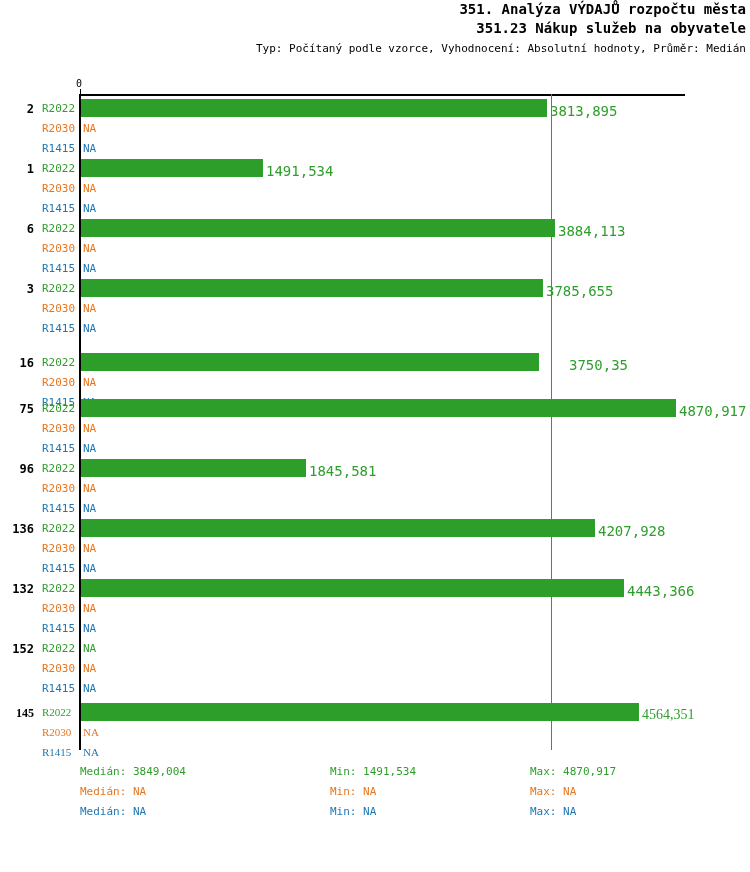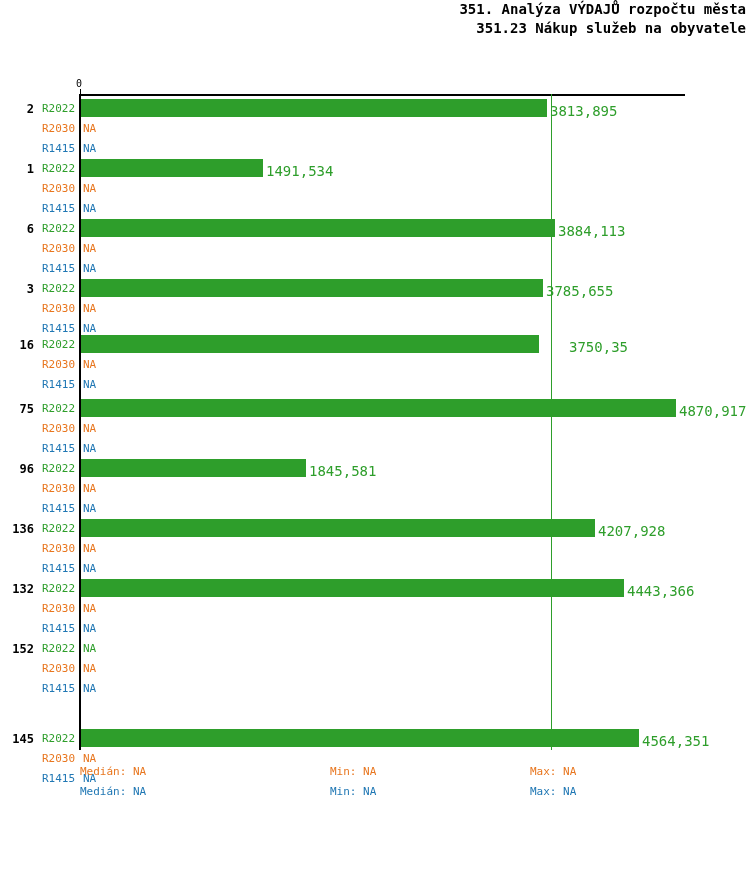--- a/index.html
+++ b/index.html
@@ -146,20 +146,21 @@
   .col-a { position: absolute; left: 80px; white-space: pre; }
   .col-b { position: absolute; left: 330px; white-space: pre; }
   .col-c { position: absolute; left: 530px; white-space: pre; }
 </style>
 </head>
 <body>
 
 <div id="header">
   <div class="title-main">351. Analýza VÝDAJŮ rozpočtu města</div>
   <div class="title-sub">351.23 Nákup služeb na obyvatele</div>
+  <div class="subtitle-info">Typ: Počítaný podle vzorce, Vyhodnocení: Absolutní hodnoty, Průměr: Medián</div>
 </div>
 
 <div id="plot">
   <div id="axis-zero-label">0</div>
   <div id="axis-tick"></div>
   <div id="axis-top-line"></div>
   <div id="axis-vert-line"></div>
   <div id="median-line" style="left: 551.17px;"></div>
   <div id="groups">
       <div class="group" style="top: 21px;">
@@ -219,21 +220,21 @@
         </div>
         <div class="srow" style="top: 20px;">
           <span class="srow-label s-2030">R2030</span>
           <span class="na-text s-2030">NA</span>
         </div>
         <div class="srow" style="top: 40px;">
           <span class="srow-label s-1415">R1415</span>
           <span class="na-text s-1415">NA</span>
         </div>
       </div>
-      <div class="group" style="top: 257px;">
+      <div class="group" style="top: 275px;">
         <div class="group-label">16</div>
         <div class="srow" style="top: 0px;">
           <span class="srow-label s-2022">R2022</span>
           <div class="bar" style="width: 458px; background: rgb(46, 158, 43);"></div>
           <span class="bar-value s-2022" style="left: 542px; margin-left: 27px;">3750,35</span>
         </div>
         <div class="srow" style="top: 20px;">
           <span class="srow-label s-2030">R2030</span>
           <span class="na-text s-2030">NA</span>
         </div>
@@ -314,40 +315,45 @@
         </div>
         <div class="srow" style="top: 20px;">
           <span class="srow-label s-2030">R2030</span>
           <span class="na-text s-2030">NA</span>
         </div>
         <div class="srow" style="top: 40px;">
           <span class="srow-label s-1415">R1415</span>
           <span class="na-text s-1415">NA</span>
         </div>
       </div>
-      <div class="group" style="top: 651px;">
+      <div class="group" style="top: 625px; font-family: Liberation Serif, serif;">
         <div class="group-label">145</div>
         <div class="srow" style="top: 0px;">
           <span class="srow-label s-2022">R2022</span>
           <div class="bar" style="width: 558px; background: rgb(46, 158, 43);"></div>
           <span class="bar-value s-2022" style="left: 642px;">4564,351</span>
         </div>
         <div class="srow" style="top: 20px;">
           <span class="srow-label s-2030">R2030</span>
           <span class="na-text s-2030">NA</span>
         </div>
         <div class="srow" style="top: 40px;">
           <span class="srow-label s-1415">R1415</span>
           <span class="na-text s-1415">NA</span>
         </div>
       </div>
     </div>
 </div>
 
 <div id="footer">
+  <div class="legend-row">
+    <span class="col-a s-2022">Medián: 3849,004</span>
+    <span class="col-b s-2022">Min: 1491,534</span>
+    <span class="col-c s-2022">Max: 4870,917</span>
+  </div>
   <div class="legend-row">
     <span class="col-a s-2030">Medián: NA</span>
     <span class="col-b s-2030">Min: NA</span>
     <span class="col-c s-2030">Max: NA</span>
   </div>
   <div class="legend-row">
     <span class="col-a s-1415">Medián: NA</span>
     <span class="col-b s-1415">Min: NA</span>
     <span class="col-c s-1415">Max: NA</span>
   </div>

